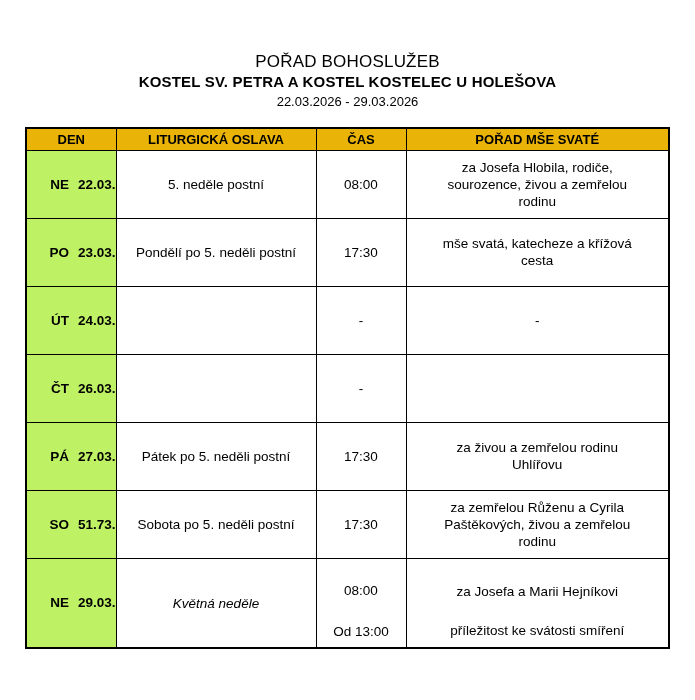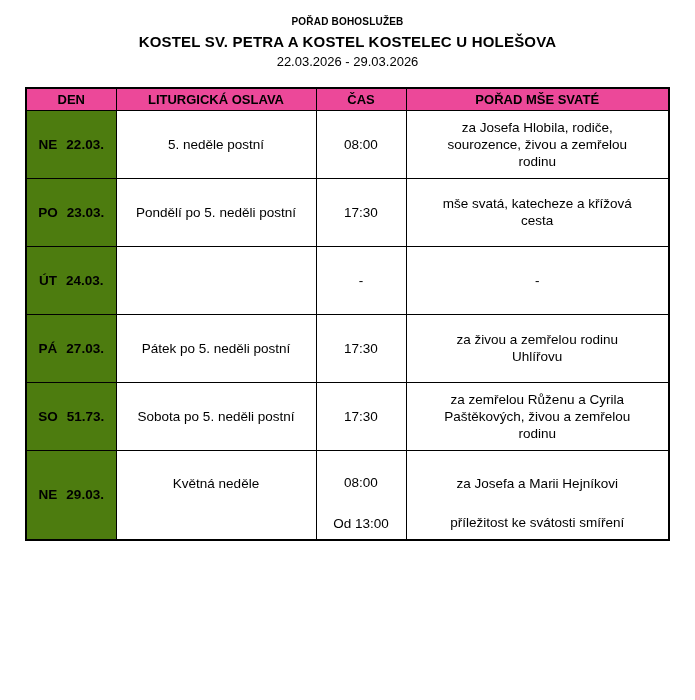--- a/index.html
+++ b/index.html
@@ -8,24 +8,25 @@
     height: 700px;
     background: #ffffff;
     color: #000000;
     font-family: "Liberation Sans", sans-serif;
   }
   .doc-header {
     text-align: center;
     padding-top: 12px;
   }
   .doc-title {
-    font-size: 10px;
-    font-weight: bold;
+    font-size: 17px;
+    font-weight: normal;
     line-height: 20px;
     letter-spacing: 0.2px;
+    margin-top: 40px;
   }
   .doc-subtitle {
     font-size: 15px;
     font-weight: bold;
     line-height: 20px;
     letter-spacing: 0.2px;
   }
   .doc-daterange {
     font-size: 13px;
     line-height: 20px;
@@ -38,41 +39,41 @@
     border: 2px solid #000;
   }
   .schedule th, .schedule td {
     border: 1px solid #000;
     font-size: 13.5px;
     text-align: center;
     vertical-align: middle;
     overflow: hidden;
   }
   .schedule thead th {
-    background: #ec4899;
+    background: #eab308;
     font-size: 13px;
     font-weight: bold;
     height: 22px;
     padding: 2px 12px;
   }
   .schedule tr.row { height: 68px; }
   .schedule tr.row-last { height: 86px; }
   td.day-cell {
-    background: #4d7c0f;
+    background: #bef264;
     font-weight: bold;
-    text-align: center;
+    text-align: right;
     padding-left: 0;
     white-space: nowrap;
   }
   .day-date { margin-left: 9px; }
   td.celebration-cell { padding: 2px 6px; line-height: 17px; text-align: center; }
   td.time-cell { padding: 2px 4px; }
   td.intention-cell { padding: 2px 28px; line-height: 17px; }
   
-  td.top-cell { vertical-align: top; padding-top: 24px; }
+  td.top-cell { vertical-align: top; padding-top: 36px; font-style: italic; }
   .dual {
     height: 84px;
     display: flex;
     flex-direction: column;
     justify-content: space-between;
     align-items: center;
     padding: 22px 4px 6px 4px;
   }
   td.intention-cell .dual { padding-left: 10px; padding-right: 10px; }
 </style>
@@ -120,20 +121,28 @@
     <tr class="row">
       <td class="day-cell">
         <span>ÚT</span><span class="day-date">24.03.</span>
       </td>
       <td class="celebration-cell"></td>
       <td class="time-cell">-</td>
       <td class="intention-cell">-</td>
     </tr>
     <tr class="row">
       <td class="day-cell">
+        <span>ČT</span><span class="day-date">26.03.</span>
+      </td>
+      <td class="celebration-cell"></td>
+      <td class="time-cell">-</td>
+      <td class="intention-cell"></td>
+    </tr>
+    <tr class="row">
+      <td class="day-cell">
         <span>PÁ</span><span class="day-date">27.03.</span>
       </td>
       <td class="celebration-cell">Pátek po 5. neděli postní</td>
       <td class="time-cell">17:30</td>
       <td class="intention-cell">za živou a zemřelou rodinu Uhlířovu</td>
     </tr>
     <tr class="row">
       <td class="day-cell">
         <span>SO</span><span class="day-date">51.73.</span>
       </td>

